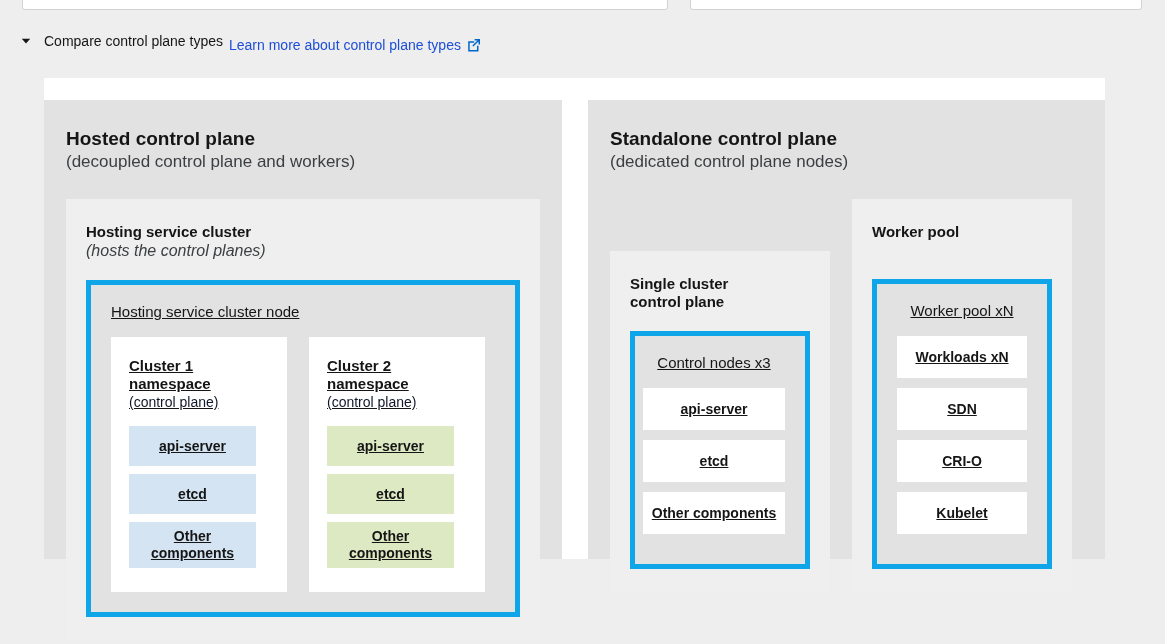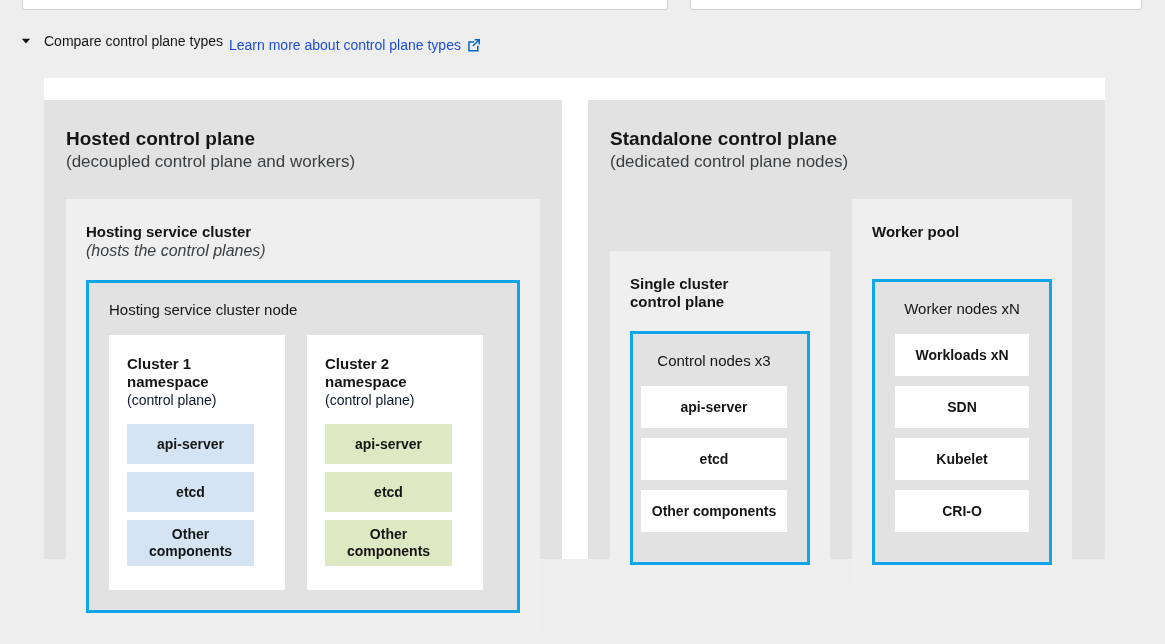--- a/index.html
+++ b/index.html
@@ -144,24 +144,25 @@
     font-weight: normal;
     line-height: 19px;
     color: #3c3f42;
     margin: 0;
     font-style: italic;
   }
   .panel-head { margin-bottom: 20px; }
   .panel-head.tall { margin-bottom: 20px; }
 
   .node-box {
-    border: 3px solid #0ea5e9;
+    border: 5px solid #0ea5e9;
     background: #e2e2e2;
     box-sizing: border-box;
     padding: 18px 20px 20px 20px;
+    text-decoration: underline;
   }
   .node-box.hosting-node { width: 434px; }
   .node-box.control-node { width: 180px; padding-left: 8px; }
   .node-box.worker-node  { width: 180px; }
 
   .node-title {
     font-size: 15px;
     font-weight: normal;
     color: #151515;
     margin: 0 0 16px 0;
@@ -298,24 +299,24 @@
           <div class="comp white">Other components</div>
         </div>
       </div>
 
       <div class="panel worker">
         <div class="panel-head tall">
           <div class="panel-title">Worker pool</div>
           <div class="panel-title">&nbsp;</div>
         </div>
         <div class="node-box worker-node">
-          <div class="node-title centered">Worker nodes  xN</div>
+          <div class="node-title centered">Worker pool  xN</div>
           <div class="comp white">Workloads  xN</div>
           <div class="comp white">SDN</div>
+          <div class="comp white">CRI-O</div>
           <div class="comp white">Kubelet</div>
-          <div class="comp white">CRI-O</div>
         </div>
       </div>
 
     </div>
   </section>
 
 </div>
 
 </body></html>

